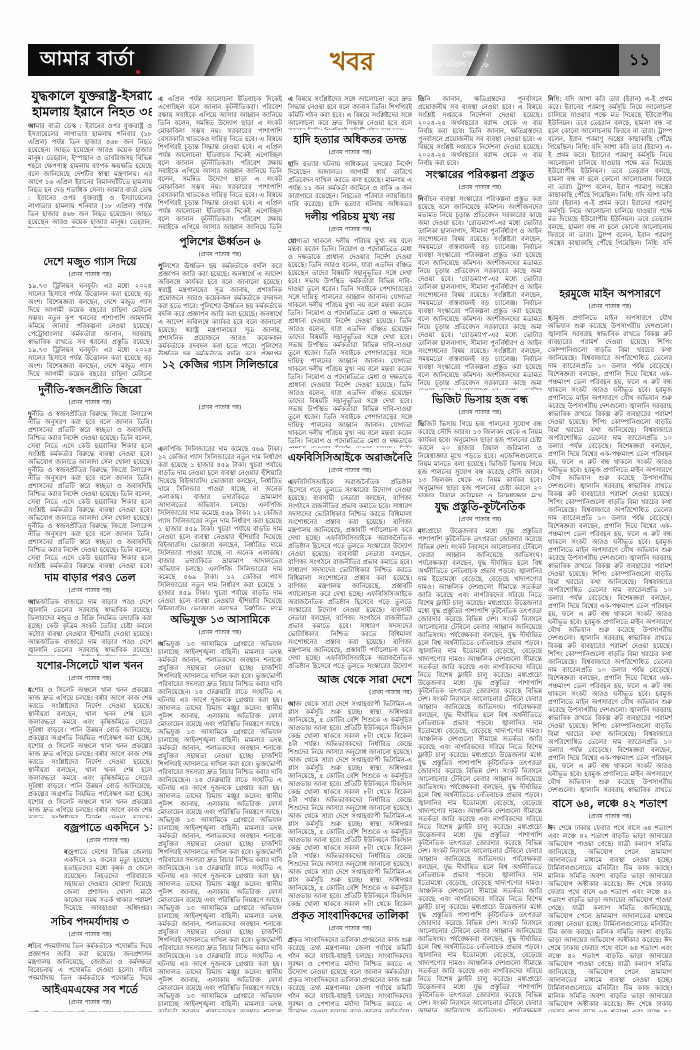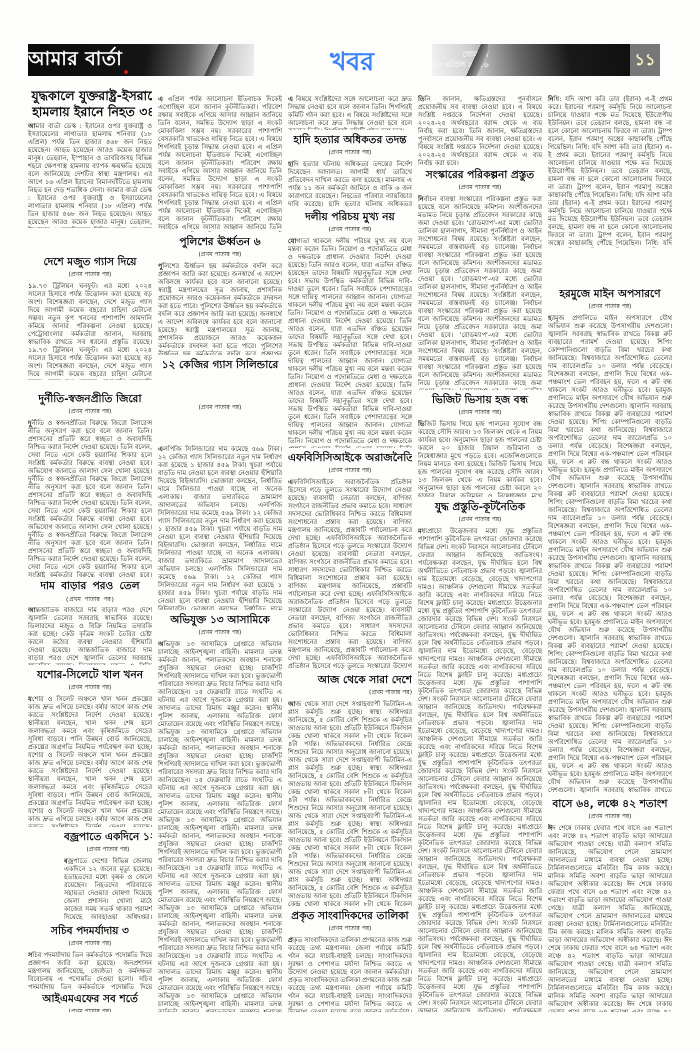--- a/index.html
+++ b/index.html
@@ -7,44 +7,44 @@
   .page {
     position:relative; width:700px; height:1050px; margin:0 auto;
     background:#fdfdfb; overflow:hidden;
     font-family:"DejaVu Sans","Liberation Sans",sans-serif; color:#1a1a1a;
   }
   
   .masthead { position:absolute; left:28px; right:24px; top:44px; height:34px; }
   .brand-box {
     position:absolute; left:0; top:0; width:226px; height:32px;
     background:linear-gradient(100deg,#0a0a0a 0%,#151515 52%,#5a5a5a 70%,#c9c9c9 86%,#efefef 100%);
-    display:flex; align-items:center; 
+    display:flex; align-items:center; padding-left:12px;
   }
   .brand-box .slash {
     position:absolute; right:28px; top:0; width:26px; height:32px;
     background:linear-gradient(115deg,transparent 46%,#3c3c3c 47%,#8a8a8a 72%,transparent 73%);
   }
   .brand { color:#ffffff; font-weight:bold; font-size:19px; letter-spacing:.5px; white-space:nowrap; }
   .brand-dot { display:inline-block; width:4px; height:4px; border-radius:50%; margin-left:2px; vertical-align:bottom; margin-bottom:2px; }
   .section-title {
     position:absolute; left:0; right:0; top:-2px; text-align:center;
-    font-size:25px; font-weight:bold; color:#3b82f6;
+    font-size:25px; font-weight:bold; color:#a16207;
   }
   .date-box {
     position:absolute; right:16px; top:0; width:228px; height:32px;
     background:linear-gradient(260deg,#0a0a0a 0%,#1a1a1a 40%,#6a6a6a 62%,#cfcfcf 82%,#f3f3f3 100%);
     display:flex; align-items:center; justify-content:space-between;
   }
   .date-box .slash {
     position:absolute; left:30px; top:0; width:26px; height:32px;
     background:linear-gradient(115deg,transparent 46%,#4a4a4a 47%,#9a9a9a 72%,transparent 73%);
   }
   .daydate { text-align:right; color:#fff; font-size:8px; line-height:10px; padding-right:6px; }
   .page-badge {
-    width:30px; height:32px; background:#777; color:#fef9c3; font-weight:bold;
+    width:41px; height:32px; background:#777; color:#000000; font-weight:bold;
     font-size:16px; display:flex; align-items:center; justify-content:center;
   }
   
   .cols { position:absolute; left:28px; top:88px; width:646px; display:flex; gap:6px; }
   .col { width:124px; overflow:hidden; }
   .col-1 { height:924px; }
   .col-rest { height:917px; margin-top:7px; }
   .block { overflow:hidden; display:flex; flex-direction:column; }
   .headline {
     font-size:10.5px; font-weight:bold; line-height:1.25; text-align:center;
@@ -84,26 +84,26 @@
     <div class="col col-1">
         <article class="block lead" style="height: 140px;">
           <h2 class="headline">যুদ্ধকালে যুক্তরাষ্ট্র-ইসরায়েলি হামলায় ইরানে নিহত ৩৪৬৮</h2>
           <p class="body">আমার বার্তা ডেস্ক : ইরানের ওপর যুক্তরাষ্ট্র ও ইসরায়েলের লাগাতার হামলায় শনিবার (১৮ এপ্রিল) পর্যন্ত তিন হাজার ৪৬৮ জন নিহত হয়েছেন। আহত হয়েছেন আরও কয়েক হাজার মানুষ। তেহরান, ইস্পাহান ও তাবরিজসহ বিভিন্ন শহরে ক্ষেপণাস্ত্র হামলায় ব্যাপক ক্ষয়ক্ষতি হয়েছে বলে জানিয়েছে দেশটির স্বাস্থ্য মন্ত্রণালয়। এর আগে ১৬ এপ্রিল ইরানের বিমানঘাঁটিতে হামলায় নিহত হন দেড় শতাধিক সেনা। আমার বার্তা ডেস্ক : ইরানের ওপর যুক্তরাষ্ট্র ও ইসরায়েলের লাগাতার হামলায় শনিবার (১৮ এপ্রিল) পর্যন্ত তিন হাজার ৪৬৮ জন নিহত হয়েছেন। আহত হয়েছেন আরও কয়েক হাজার মানুষ। তেহরান, ইস্পাহান ও তাবরিজসহ বিভিন্ন শহরে ক্ষেপণাস্ত্র হামলায় ব্যাপক ক্ষয়ক্ষতি হয়েছে বলে জানিয়েছে দেশটির স্বাস্থ্য মন্ত্রণালয়। এর আগে ১৬ এপ্রিল ইরানের বিমানঘাঁটিতে হামলায় নিহত হন দেড় শতাধিক সেনা। </p>
         </article>
         <article class="block" style="height: 128px; margin-top: 24px;">
           <h2 class="headline">দেশে মজুত গ্যাস দিয়ে</h2>
           <div class="dateline">(প্রথম পাতার পর)</div>
           <p class="body">১৯.৭৩ ট্রিলিয়ন ঘনফুট। এর মধ্যে ২০২৪ সালের হিসাবে পর্যন্ত উত্তোলন করা হয়েছে বড় অংশ। বিশেষজ্ঞরা বলছেন, দেশে মজুত গ্যাস দিয়ে আগামী কয়েক বছরের চাহিদা মেটানো সম্ভব। নতুন কূপ খননের পাশাপাশি আমদানি কমিয়ে আনার পরিকল্পনা নেওয়া হয়েছে। পেট্রোবাংলার কর্মকর্তারা জানান, সরবরাহ স্বাভাবিক রাখতে সব ধরনের প্রস্তুতি রয়েছে। ১৯.৭৩ ট্রিলিয়ন ঘনফুট। এর মধ্যে ২০২৪ সালের হিসাবে পর্যন্ত উত্তোলন করা হয়েছে বড় অংশ। বিশেষজ্ঞরা বলছেন, দেশে মজুত গ্যাস দিয়ে আগামী কয়েক বছরের চাহিদা মেটানো সম্ভব। নতুন কূপ খননের পাশাপাশি আমদানি কমিয়ে আনার পরিকল্পনা নেওয়া হয়েছে। পেট্রোবাংলার কর্মকর্তারা জানান, সরবরাহ স্বাভাবিক রাখতে সব ধরনের প্রস্তুতি রয়েছে। ১৯.৭৩ ট্রিলিয়ন ঘনফুট। এর মধ্যে ২০২৪ সালের হিসাবে পর্যন্ত উত্তোলন করা হয়েছে বড় অংশ। বিশেষজ্ঞরা বলছেন, দেশে মজুত গ্যাস দিয়ে আগামী কয়েক বছরের চাহিদা মেটানো সম্ভব। নতুন কূপ খননের পাশাপাশি আমদানি কমিয়ে আনার পরিকল্পনা নেওয়া হয়েছে। পেট্রোবাংলার কর্মকর্তারা জানান, সরবরাহ স্বাভাবিক রাখতে সব ধরনের প্রস্তুতি রয়েছে। </p>
         </article>
-        <article class="block" style="height: 188px; margin-top: 9px;">
+        <article class="block" style="height: 188px;">
           <h2 class="headline">দুর্নীতি-স্বজনপ্রীতি জিরো</h2>
           <div class="dateline">(প্রথম পাতার পর)</div>
           <p class="body">দুর্নীতি ও স্বজনপ্রীতির বিরুদ্ধে জিরো টলারেন্স নীতি অনুসরণ করা হবে বলে জানান তিনি। প্রশাসনের প্রতিটি স্তরে স্বচ্ছতা ও জবাবদিহি নিশ্চিত করার নির্দেশ দেওয়া হয়েছে। তিনি বলেন, সেবা নিতে এসে কেউ হয়রানির শিকার হলে সংশ্লিষ্ট কর্মকর্তার বিরুদ্ধে ব্যবস্থা নেওয়া হবে। অভিযোগ জানাতে আলাদা সেল খোলা হয়েছে। দুর্নীতি ও স্বজনপ্রীতির বিরুদ্ধে জিরো টলারেন্স নীতি অনুসরণ করা হবে বলে জানান তিনি। প্রশাসনের প্রতিটি স্তরে স্বচ্ছতা ও জবাবদিহি নিশ্চিত করার নির্দেশ দেওয়া হয়েছে। তিনি বলেন, সেবা নিতে এসে কেউ হয়রানির শিকার হলে সংশ্লিষ্ট কর্মকর্তার বিরুদ্ধে ব্যবস্থা নেওয়া হবে। অভিযোগ জানাতে আলাদা সেল খোলা হয়েছে। দুর্নীতি ও স্বজনপ্রীতির বিরুদ্ধে জিরো টলারেন্স নীতি অনুসরণ করা হবে বলে জানান তিনি। প্রশাসনের প্রতিটি স্তরে স্বচ্ছতা ও জবাবদিহি নিশ্চিত করার নির্দেশ দেওয়া হয়েছে। তিনি বলেন, সেবা নিতে এসে কেউ হয়রানির শিকার হলে সংশ্লিষ্ট কর্মকর্তার বিরুদ্ধে ব্যবস্থা নেওয়া হবে। অভিযোগ জানাতে আলাদা সেল খোলা হয়েছে। দুর্নীতি ও স্বজনপ্রীতির বিরুদ্ধে জিরো টলারেন্স নীতি অনুসরণ করা হবে বলে জানান তিনি। প্রশাসনের প্রতিটি স্তরে স্বচ্ছতা ও জবাবদিহি নিশ্চিত করার নির্দেশ দেওয়া হয়েছে। তিনি বলেন, সেবা নিতে এসে কেউ হয়রানির শিকার হলে সংশ্লিষ্ট কর্মকর্তার বিরুদ্ধে ব্যবস্থা নেওয়া হবে। অভিযোগ জানাতে আলাদা সেল খোলা হয়েছে। </p>
         </article>
-        <article class="block" style="height: 88px; font-family: Liberation Mono, monospace;">
+        <article class="block" style="height: 88px;">
           <h2 class="headline">দাম বাড়ার পরও তেল</h2>
           <div class="dateline">(প্রথম পাতার পর)</div>
           <p class="body">আন্তর্জাতিক বাজারে দাম বাড়ার পরও দেশে জ্বালানি তেলের সরবরাহ স্বাভাবিক রয়েছে। ডিলারদের মজুত ও বিক্রি নিয়মিত তদারকি করা হচ্ছে। কেউ কৃত্রিম সংকট তৈরির চেষ্টা করলে কঠোর ব্যবস্থা নেওয়ার হুঁশিয়ারি দেওয়া হয়েছে। আন্তর্জাতিক বাজারে দাম বাড়ার পরও দেশে জ্বালানি তেলের সরবরাহ স্বাভাবিক রয়েছে। ডিলারদের মজুত ও বিক্রি নিয়মিত তদারকি করা হচ্ছে। কেউ কৃত্রিম সংকট তৈরির চেষ্টা করলে কঠোর ব্যবস্থা নেওয়ার হুঁশিয়ারি দেওয়া হয়েছে। আন্তর্জাতিক বাজারে দাম বাড়ার পরও দেশে জ্বালানি তেলের সরবরাহ স্বাভাবিক রয়েছে। ডিলারদের মজুত ও বিক্রি নিয়মিত তদারকি করা হচ্ছে। কেউ কৃত্রিম সংকট তৈরির চেষ্টা করলে কঠোর ব্যবস্থা নেওয়ার হুঁশিয়ারি দেওয়া হয়েছে। </p>
         </article>
         <article class="block" style="height: 162px;">
           <h2 class="headline">যশোর-সিলেটে খাল খনন</h2>
           <div class="dateline">(প্রথম পাতার পর)</div>
           <p class="body">যশোর ও সিলেট অঞ্চলে খাল খনন প্রকল্পের কাজ দ্রুত এগিয়ে চলছে। বর্ষার আগে কাজ শেষ করতে সংশ্লিষ্টদের নির্দেশ দেওয়া হয়েছে। স্থানীয়রা বলছেন, খাল খনন শেষ হলে জলাবদ্ধতা কমবে এবং কৃষিজমিতে সেচের সুবিধা বাড়বে। পানি উন্নয়ন বোর্ড জানিয়েছে, প্রকল্পের অগ্রগতি নিয়মিত পর্যবেক্ষণ করা হচ্ছে। যশোর ও সিলেট অঞ্চলে খাল খনন প্রকল্পের কাজ দ্রুত এগিয়ে চলছে। বর্ষার আগে কাজ শেষ করতে সংশ্লিষ্টদের নির্দেশ দেওয়া হয়েছে। স্থানীয়রা বলছেন, খাল খনন শেষ হলে জলাবদ্ধতা কমবে এবং কৃষিজমিতে সেচের সুবিধা বাড়বে। পানি উন্নয়ন বোর্ড জানিয়েছে, প্রকল্পের অগ্রগতি নিয়মিত পর্যবেক্ষণ করা হচ্ছে। যশোর ও সিলেট অঞ্চলে খাল খনন প্রকল্পের কাজ দ্রুত এগিয়ে চলছে। বর্ষার আগে কাজ শেষ করতে সংশ্লিষ্টদের নির্দেশ দেওয়া হয়েছে। স্থানীয়রা বলছেন, খাল খনন শেষ হলে জলাবদ্ধতা কমবে এবং কৃষিজমিতে সেচের সুবিধা বাড়বে। পানি উন্নয়ন বোর্ড জানিয়েছে, প্রকল্পের অগ্রগতি নিয়মিত পর্যবেক্ষণ করা হচ্ছে। </p>
         </article>
         <article class="block" style="height: 94px; margin-left: 36px;">

